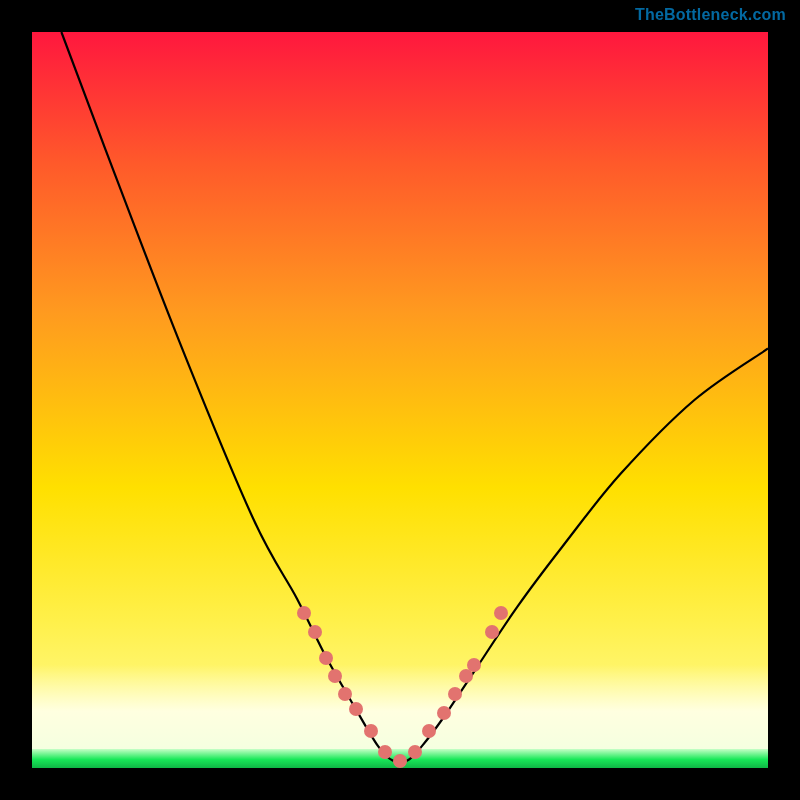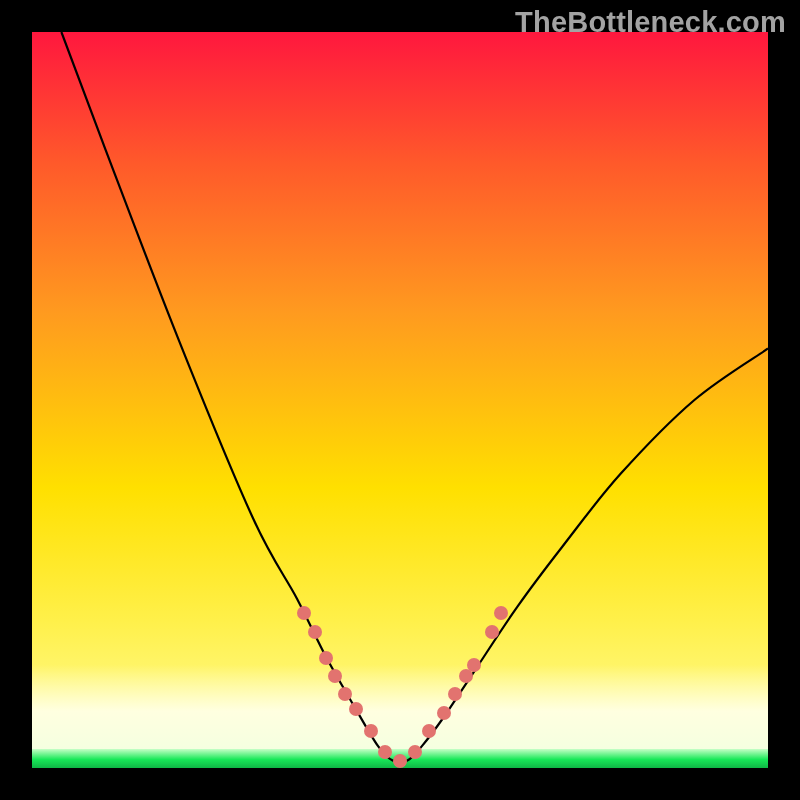--- a/index.html
+++ b/index.html
@@ -42,24 +42,24 @@
     width: 14px;
     height: 14px;
     margin-left: -7px;
     margin-top: -7px;
     border-radius: 50%;
   }
   .watermark {
     position: absolute;
     top: 6px;
     right: 14px;
-    font-size: 29px;
+    font-size: 16px;
     font-weight: 600;
     letter-spacing: 0.2px;
-    color: #a3a3a3;
+    color: #0369a1;
   }
 </style>
 </head>
 <body>
 
 <div class="stage">
 
   <div class="watermark">TheBottleneck.com</div>
 
   <div class="plot-area">

